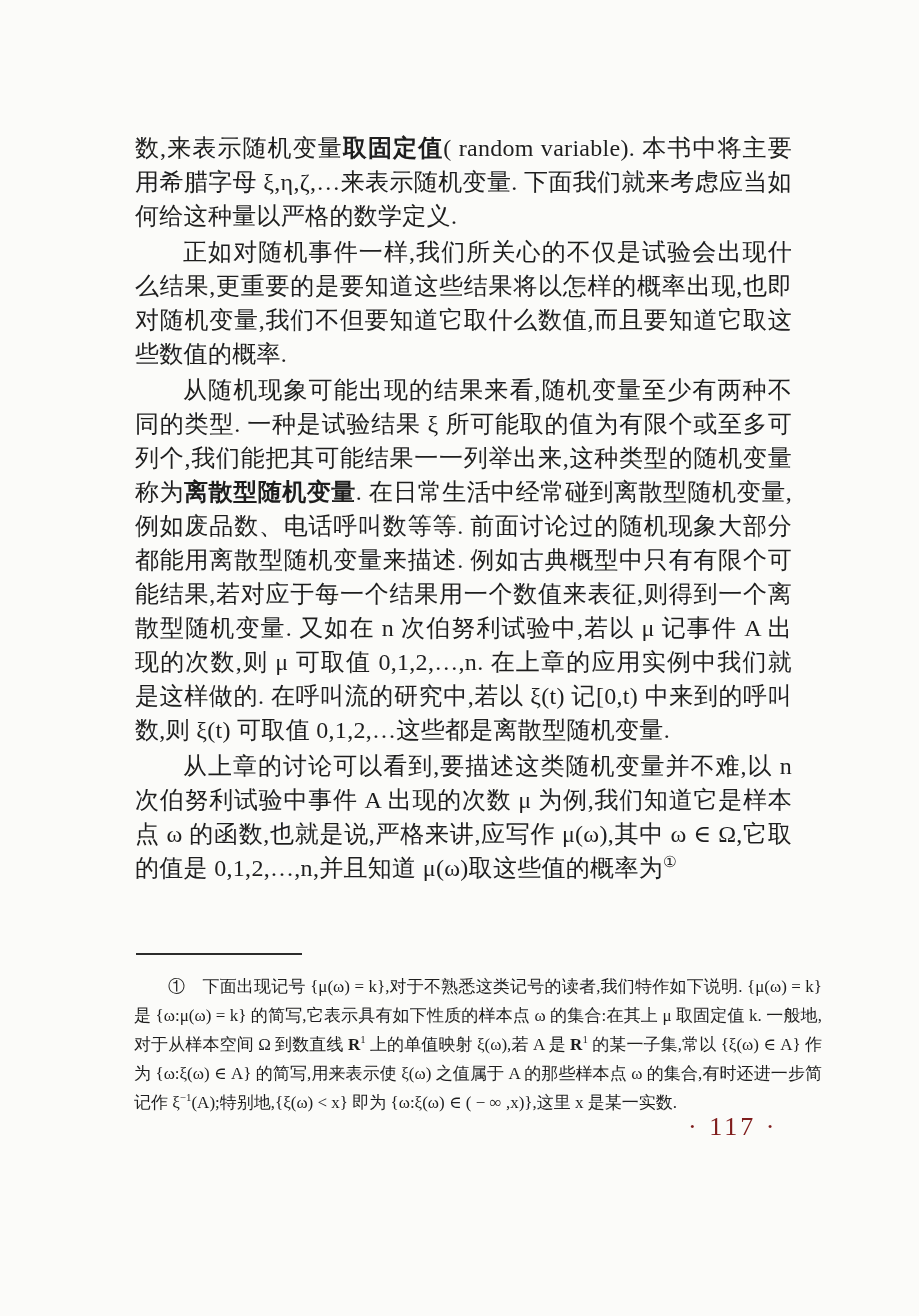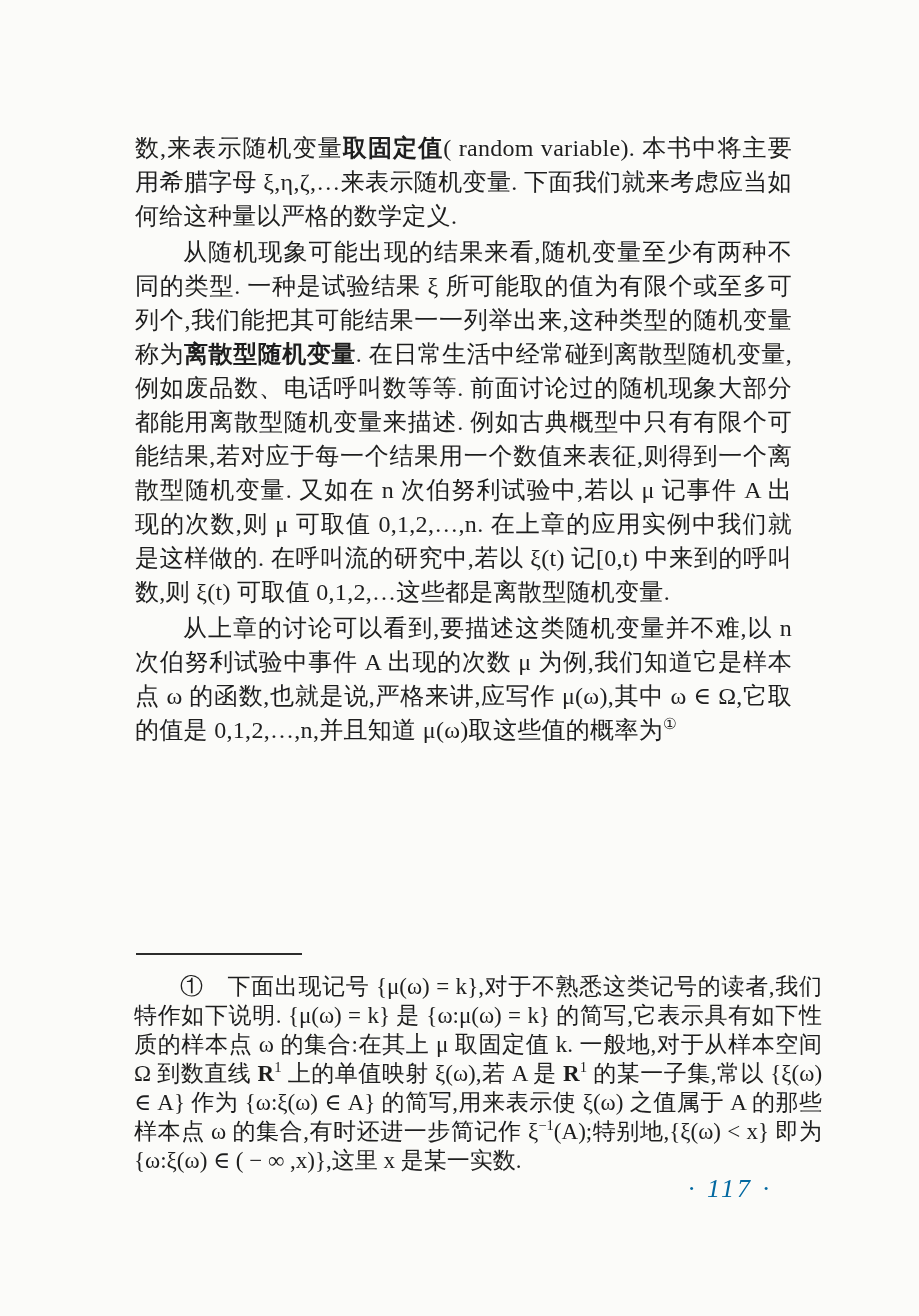--- a/index.html
+++ b/index.html
@@ -43,43 +43,43 @@
     width: 166px;
     height: 0;
     border-top: 2px solid #2c2c2c;
   }
   .footnote-text {
     position: absolute;
     left: 134px;
     top: 972px;
     width: 688px;
     font-family: "Liberation Serif", "DejaVu Serif", serif;
-    font-size: 23px;
+    font-size: 17px;
     line-height: 29px;
     text-align: justify;
   }
   .footnote-text p { margin: 0; }
   .page-number {
     position: absolute;
     left: 688px;
-    top: 1174px;
+    top: 1112px;
     font-family: "Liberation Serif", "DejaVu Serif", serif;
-    font-style: italic;
     font-size: 26px;
     letter-spacing: 3px;
-    color: #0369a1;
+    color: #7f1d1d;
     white-space: nowrap;
   }
 </style>
 </head>
 <body>
 
 <div class="scan-page">
   <div class="body-text">
       <p><span>数,来表示随机变量</span><span class="hei-bold">取固定值</span><span>( random variable). 本书中将主要用希腊字母 </span><span class="ital">ξ,η,ζ</span><span>,…来表示随机变量. 下面我们就来考虑应当如何给这种量以严格的数学定义.</span></p>
+      <p class="indent"><span>正如对随机事件一样,我们所关心的不仅是试验会出现什么结果,更重要的是要知道这些结果将以怎样的概率出现,也即对随机变量,我们不但要知道它取什么数值,而且要知道它取这些数值的概率.</span></p>
       <p class="indent"><span>从随机现象可能出现的结果来看,随机变量至少有两种不同的类型. 一种是试验结果 </span><span class="ital">ξ</span><span> 所可能取的值为有限个或至多可列个,我们能把其可能结果一一列举出来,这种类型的随机变量称为</span><span class="hei-bold">离散型随机变量</span><span>. 在日常生活中经常碰到离散型随机变量,例如废品数、电话呼叫数等等. 前面讨论过的随机现象大部分都能用离散型随机变量来描述. 例如古典概型中只有有限个可能结果,若对应于每一个结果用一个数值来表征,则得到一个离散型随机变量. 又如在 </span><span class="ital">n</span><span> 次伯努利试验中,若以 </span><span class="ital">μ</span><span> 记事件 </span><span class="ital">A</span><span> 出现的次数,则 </span><span class="ital">μ</span><span> 可取值 0,1,2,…,</span><span class="ital">n</span><span>. 在上章的应用实例中我们就是这样做的. 在呼叫流的研究中,若以 </span><span class="ital">ξ(t)</span><span> 记[0,</span><span class="ital">t</span><span>) 中来到的呼叫数,则 </span><span class="ital">ξ(t)</span><span> 可取值 0,1,2,…这些都是离散型随机变量.</span></p>
       <p class="indent"><span>从上章的讨论可以看到,要描述这类随机变量并不难,以 </span><span class="ital">n</span><span> 次伯努利试验中事件 </span><span class="ital">A</span><span> 出现的次数 </span><span class="ital">μ</span><span> 为例,我们知道它是样本点 </span><span class="ital">ω</span><span> 的函数,也就是说,严格来讲,应写作 </span><span class="ital">μ(ω)</span><span>,其中 </span><span class="ital">ω ∈ Ω</span><span>,它取的值是 0,1,2,…,</span><span class="ital">n</span><span>,并且知道 </span><span class="ital">μ(ω)</span><span>取这些值的概率为</span><span class="sup">①</span></p>
     </div>
   <div class="footnote-divider"></div>
   <div class="footnote-text">
       <p class="indent"><span>①　下面出现记号 {</span><span class="ital">μ(ω) = k</span><span>},对于不熟悉这类记号的读者,我们特作如下说明. {</span><span class="ital">μ(ω) = k</span><span>} 是 {</span><span class="ital">ω:μ(ω) = k</span><span>} 的简写,它表示具有如下性质的样本点 </span><span class="ital">ω</span><span> 的集合:在其上 </span><span class="ital">μ</span><span> 取固定值 </span><span class="ital">k</span><span>. 一般地,对于从样本空间 </span><span class="ital">Ω</span><span> 到数直线 </span><span class="serif-bold">R</span><span class="sup">1</span><span> 上的单值映射 </span><span class="ital">ξ(ω)</span><span>,若 </span><span class="ital">A</span><span> 是 </span><span class="serif-bold">R</span><span class="sup">1</span><span> 的某一子集,常以 {</span><span class="ital">ξ(ω) ∈ A</span><span>} 作为 {</span><span class="ital">ω:ξ(ω) ∈ A</span><span>} 的简写,用来表示使 </span><span class="ital">ξ(ω)</span><span> 之值属于 </span><span class="ital">A</span><span> 的那些样本点 </span><span class="ital">ω</span><span> 的集合,有时还进一步简记作 </span><span class="ital">ξ</span><span class="sup">−1</span><span>(</span><span class="ital">A</span><span>);特别地,{</span><span class="ital">ξ(ω) &lt; x</span><span>} 即为 {</span><span class="ital">ω:ξ(ω) ∈ ( − ∞ ,x)</span><span>},这里 </span><span class="ital">x</span><span> 是某一实数.</span></p>
     </div>
   <div class="page-number">· 117 ·</div>
 </div>
 

